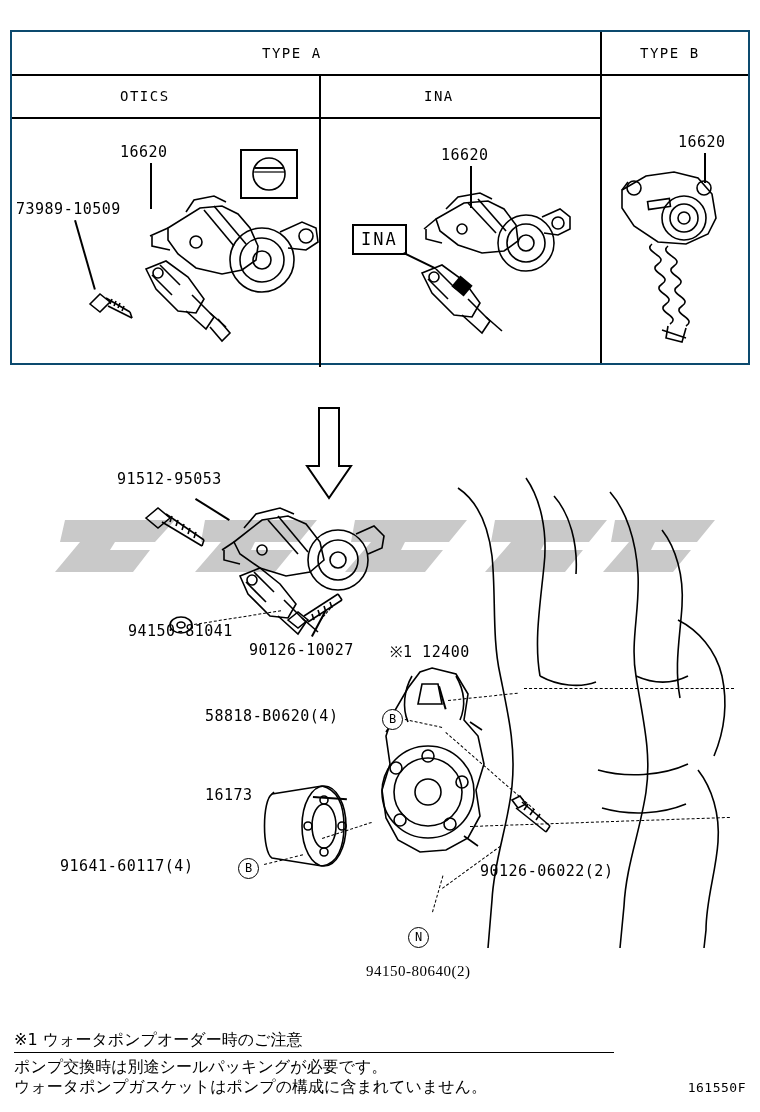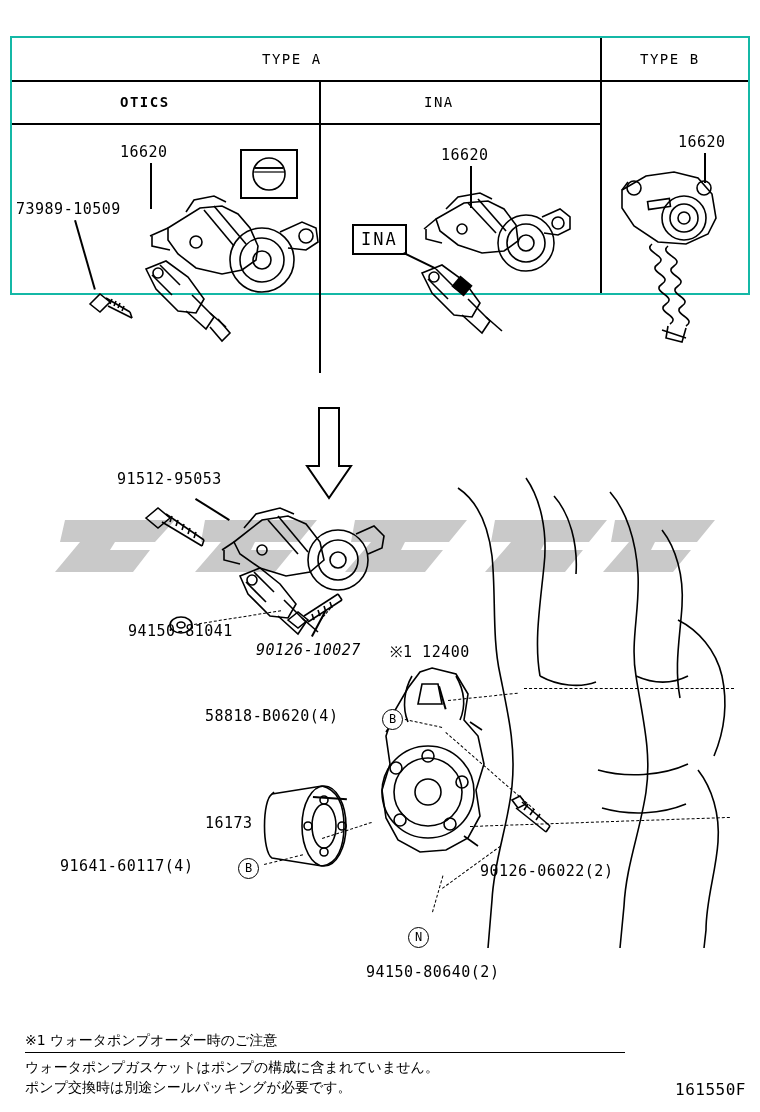--- a/index.html
+++ b/index.html
@@ -19,24 +19,24 @@
     position: absolute;
     left: 0; top: 0;
     width: 760px;
     height: 1112px;
   }
 
   
   .top-table {
     position: absolute;
     left: 10px;
-    top: 36px;
+    top: 30px;
     width: 740px;
-    height: 259px;
-    border: 2px solid #14b8a6;
+    height: 335px;
+    border: 2px solid #0c4a6e;
     box-sizing: border-box;
   }
   .tt-col-divider {
     position: absolute;
     top: 0;
     width: 0;
     border-left: 2px solid #000;
     height: 100%;
   }
   .tt-row-divider {
@@ -103,31 +103,30 @@
     pointer-events: none;
   }
 
   
   .footer {
     position: absolute;
     left: 14px;
     top: 1030px;
     width: 600px;
     font-family: "DejaVu Sans", sans-serif;
-    font-size: 14px;
+    font-size: 16px;
     line-height: 20px;
-    margin-left: 11px;
   }
   .footer .ftitle { margin-bottom: 2px; }
   .footer .fline { border-top: 1.5px solid #000; margin: 2px 0 4px 0; }
   .drawing-id {
     position: absolute;
     right: 14px;
     top: 1080px;
-    font-size: 16px;
+    font-size: 13px;
     letter-spacing: 0.5px;
   }
 
   
   svg.art { position: absolute; overflow: visible; }
 </style>
 </head>
 <body>
 
 <div class="page">
@@ -137,21 +136,21 @@
     <div class="tt-col-divider" style="left: 588px;"></div>
 
     <div class="tt-col-divider" style="left: 307px; top: 42px; height: 293px;"></div>
 
     <div class="tt-row-divider" style="top: 42px;"></div>
 
     <div class="tt-row-divider" style="top: 85px; width: 588px;"></div>
 
     <div class="tt-label" style="left: 250px; top: 13px;">TYPE A</div>
     <div class="tt-label" style="left: 628px; top: 13px;">TYPE B</div>
-    <div class="tt-label" style="left: 108px; top: 56px; font-weight: bold;">OTICS</div>
+    <div class="tt-label" style="left: 108px; top: 56px;">OTICS</div>
     <div class="tt-label" style="left: 412px; top: 56px;">INA</div>
   </div>
 
   <svg class="art" style="left: 130px; top: 150px; width: 210px; height: 200px;" viewBox="0 0 210 200">
     <g fill="none" stroke="#000" stroke-width="1.6">
 
       <path d="M38 78 L70 58 L92 56 L108 64 L120 78 L128 96 L126 110 L112 120 L92 124 L66 118 L48 104 L38 90 Z"></path>
       <path d="M56 62 L64 50 L84 46 L96 52"></path>
       <path d="M20 86 L38 78"></path>
       <path d="M22 86 L22 96 L40 100"></path>
@@ -411,33 +410,33 @@
   <div class="dash" style="left: 524px; top: 688px; width: 210px; transform: rotate(0deg);"></div>
   <div class="dash" style="left: 470px; top: 826px; width: 260px; transform: rotate(-2deg);"></div>
 
   <div class="line" style="left: 196px; top: 498px; width: 40px; transform: rotate(32deg);"></div>
   <div class="line" style="left: 311px; top: 636px; width: 28px; transform: rotate(-62deg);"></div>
   <div class="line" style="left: 313px; top: 796px; width: 34px; transform: rotate(4deg);"></div>
   <div class="line" style="left: 440px; top: 686px; width: 24px; transform: rotate(74deg);"></div>
 
   <div class="lbl" style="left: 117px; top: 470px;">91512-95053</div>
   <div class="lbl" style="left: 128px; top: 622px;">94150-81041</div>
-  <div class="lbl" style="left: 256px; top: 641px; font-style: italic;">90126-10027</div>
+  <div class="lbl" style="left: 249px; top: 641px;">90126-10027</div>
   <div class="lbl" style="left: 390px; top: 641px;">※1 12400</div>
   <div class="lbl" style="left: 205px; top: 707px;">58818-B0620(4)</div>
-  <div class="lbl" style="left: 205px; top: 786px; margin-top: 28px;">16173</div>
+  <div class="lbl" style="left: 205px; top: 786px;">16173</div>
   <div class="lbl" style="left: 60px; top: 857px;">91641-60117(4)</div>
   <div class="lbl" style="left: 480px; top: 862px;">90126-06022(2)</div>
-  <div class="lbl" style="left: 366px; top: 963px;">94150-80640(2)</div>
+  <div class="lbl" style="left: 366px; top: 963px; font-family: Liberation Serif, serif;">94150-80640(2)</div>
 
   <div class="badge" style="left: 382px; top: 709px;">B</div>
   <div class="badge" style="left: 238px; top: 858px;">B</div>
   <div class="badge" style="left: 408px; top: 927px;">N</div>
 
   <div class="footer">
     <div class="ftitle">※1 ウォータポンプオーダー時のご注意</div>
     <div class="fline"></div>
+    <div>ポンプ交換時は別途シールパッキングが必要です。</div>
     <div>ウォータポンプガスケットはポンプの構成に含まれていません。</div>
-    <div>ポンプ交換時は別途シールパッキングが必要です。</div>
   </div>
   <div class="drawing-id">161550F</div>
 
 </div>
 
 </body></html>

